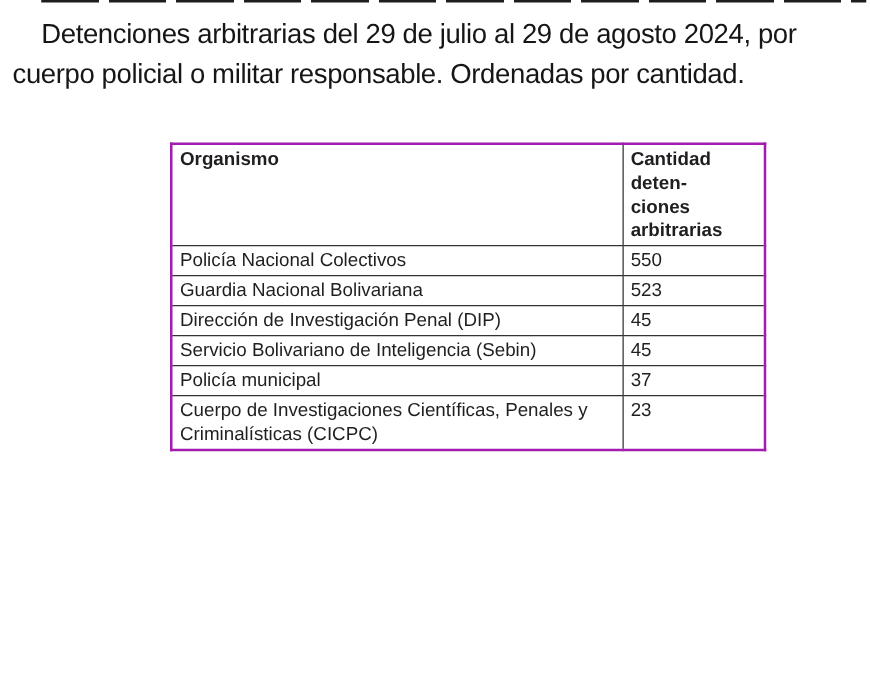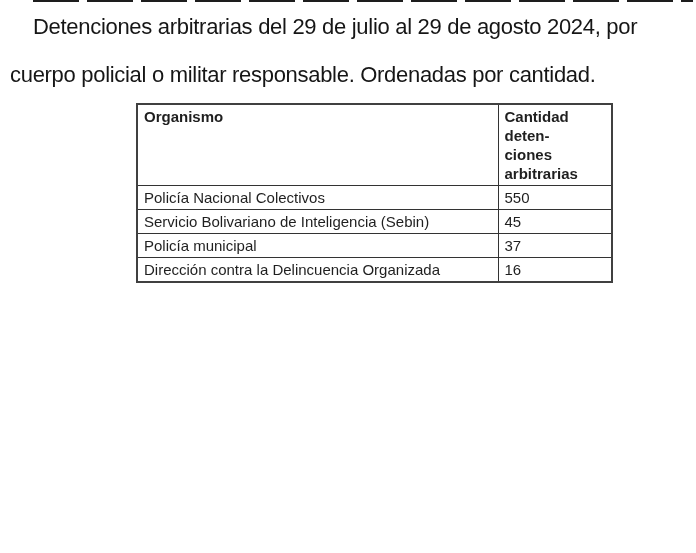--- a/index.html
+++ b/index.html
@@ -24,30 +24,30 @@
     top: 11px;
     left: 10px;
     width: 686px;
     font-size: 22px;
     line-height: 32px;
     letter-spacing: -0.3px;
     color: #161616;
     font-weight: 400;
   }
   .title-line1 { text-indent: 23px; white-space: nowrap; }
-  .title-line2 { white-space: nowrap; margin-top: 16px; }
+  .title-line2 { white-space: nowrap; }
   table.det-table {
     position: absolute;
     left: 136px;
-    top: 103px;
+    top: 114px;
     width: 475px;
     border-collapse: collapse;
     table-layout: fixed;
     color: #1f1f1f;
-    border: 2px solid #404040;
+    border: 2px solid #a21caf;
   }
   .det-table th, .det-table td {
     border: 1.5px solid #333333;
     padding: 2px 6px 2px 6px;
     font-size: 15px;
     line-height: 19px;
     vertical-align: top;
     text-align: left;
     overflow: hidden;
   }
@@ -83,27 +83,35 @@
 ciones
 arbitrarias</th>
       </tr>
     </thead>
     <tbody>
         <tr>
           <td>Policía Nacional Colectivos</td>
           <td>550</td>
         </tr>
         <tr>
+          <td>Guardia Nacional Bolivariana</td>
+          <td>523</td>
+        </tr>
+        <tr>
+          <td>Dirección de Investigación Penal (DIP)</td>
+          <td>45</td>
+        </tr>
+        <tr>
           <td>Servicio Bolivariano de Inteligencia (Sebin)</td>
           <td>45</td>
         </tr>
         <tr>
           <td>Policía municipal</td>
           <td>37</td>
         </tr>
         <tr>
-          <td>Dirección contra la Delincuencia Organizada</td>
-          <td>16</td>
+          <td>Cuerpo de Investigaciones Científicas, Penales y Criminalísticas (CICPC)</td>
+          <td>23</td>
         </tr>
       </tbody>
   </table>
 
 </div>
 
 </body></html>

